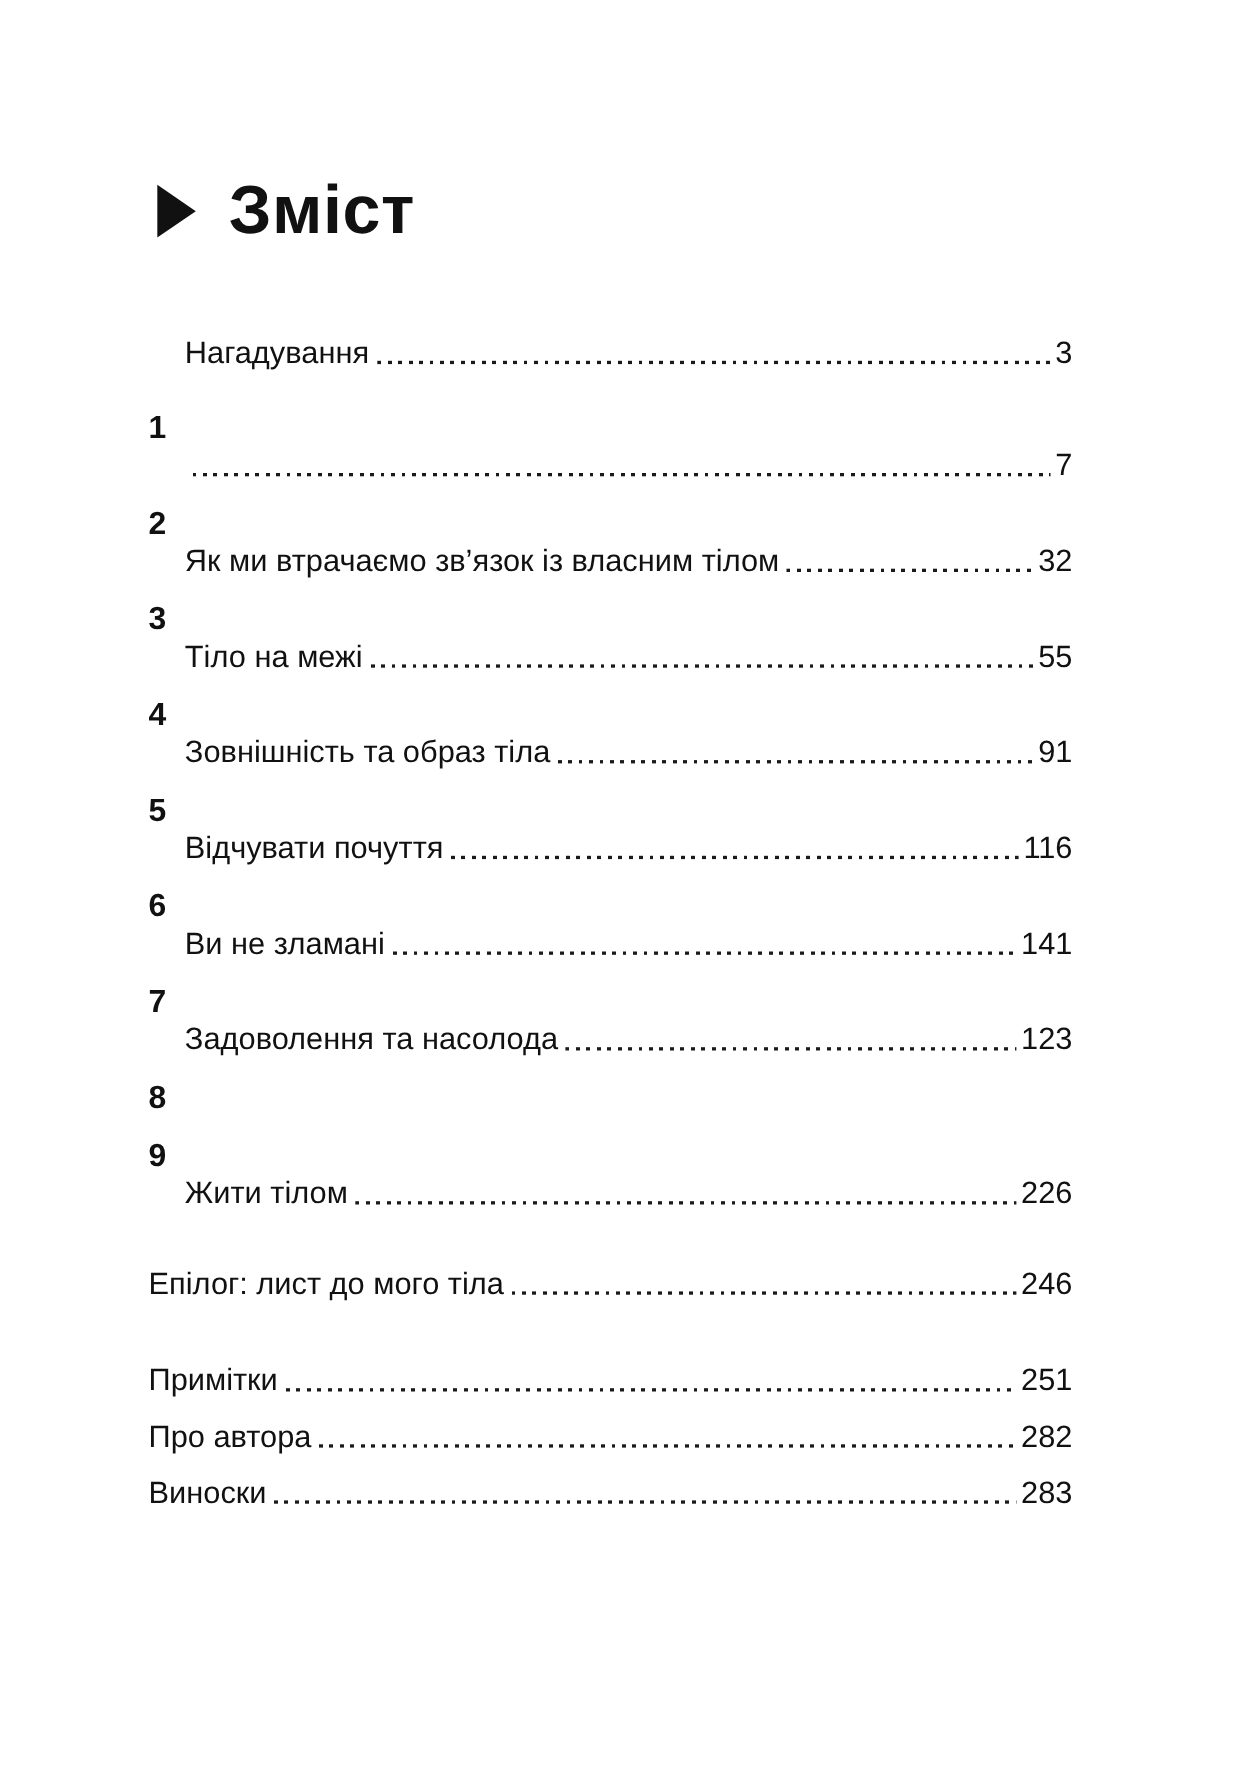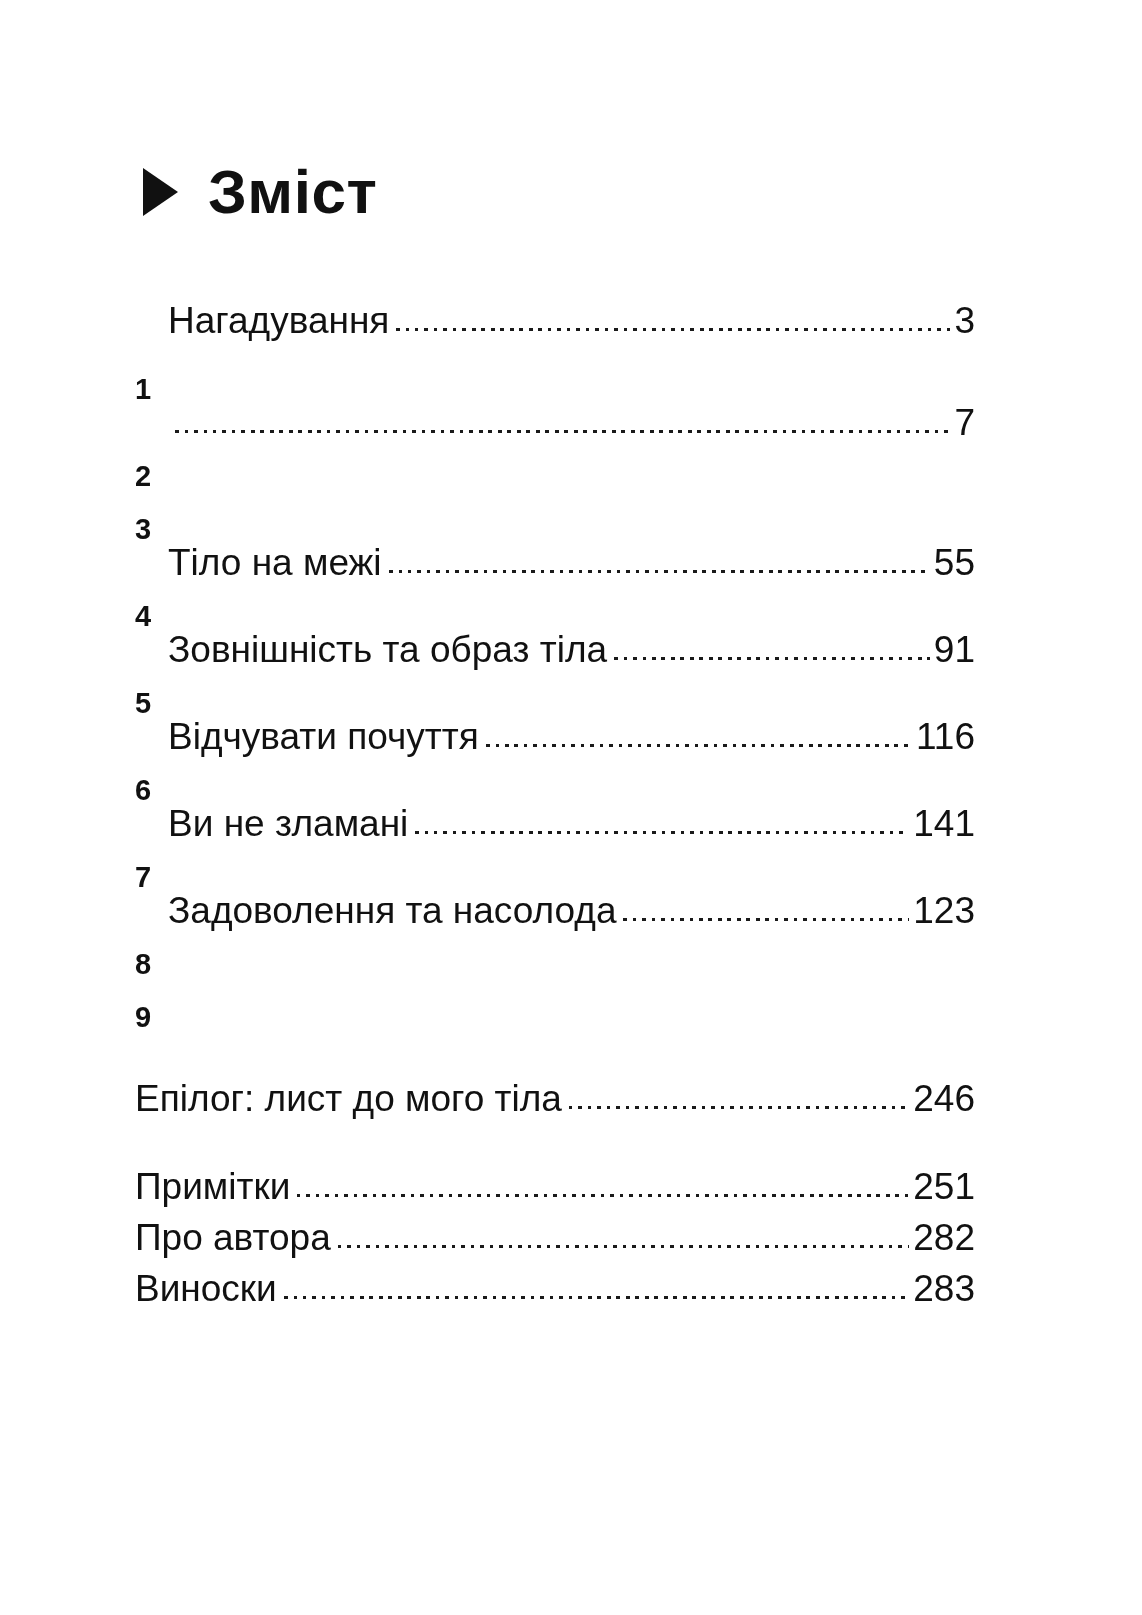--- a/index.html
+++ b/index.html
@@ -33,21 +33,21 @@
     font-weight: bold;
     line-height: 70px;
     margin-left: 30px;
     letter-spacing: 0.5px;
   }
 
   
   .toc-row {
     display: flex;
     align-items: flex-end;
-    font-size: 37px;
+    font-size: 28px;
     line-height: 34px;
     white-space: nowrap;
   }
   .toc-row .label { flex: 0 0 auto; }
   .dots {
     flex: 1 1 auto;
     height: 3.5px;
     margin: 0 4px 7px 7px;
     min-width: 18px;
     background-image: repeating-linear-gradient(to right, #1a1a1a 0px, #1a1a1a 3.5px, transparent 3.5px, transparent 9.5px);
@@ -91,20 +91,25 @@
   <div class="chapter first">
     <div class="chapter-num">1</div>
     <div class="toc-row indent">
       <span class="dots"></span>
       <span class="page-num">7</span>
     </div>
   </div>
 
   <div class="chapter">
     <div class="chapter-num">2</div>
+    <div class="toc-row indent">
+      <span class="label">Як ми втрачаємо зв’язок із власним тілом</span>
+      <span class="dots"></span>
+      <span class="page-num">32</span>
+    </div>
   </div>
 
   <div class="chapter">
     <div class="chapter-num">3</div>
     <div class="toc-row indent">
       <span class="label">Тіло на межі</span>
       <span class="dots"></span>
       <span class="page-num">55</span>
     </div>
   </div>
@@ -144,20 +149,25 @@
       <span class="page-num">123</span>
     </div>
   </div>
 
   <div class="chapter">
     <div class="chapter-num">8</div>
   </div>
 
   <div class="chapter">
     <div class="chapter-num">9</div>
+    <div class="toc-row indent">
+      <span class="label">Жити тілом</span>
+      <span class="dots"></span>
+      <span class="page-num">226</span>
+    </div>
   </div>
 
   <div class="toc-row row-epilogue">
     <span class="label"><b class="bold">Епілог</b><span>: лист до мого тіла</span></span>
     <span class="dots"></span>
     <span class="page-num">246</span>
   </div>
 
   <div class="toc-row row-back first">
     <span class="label">Примітки</span>

